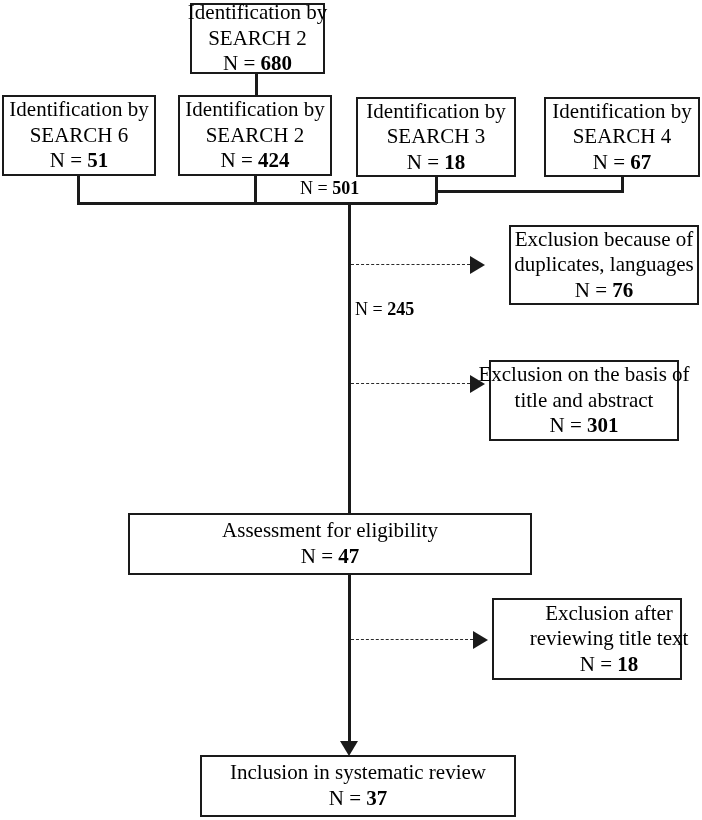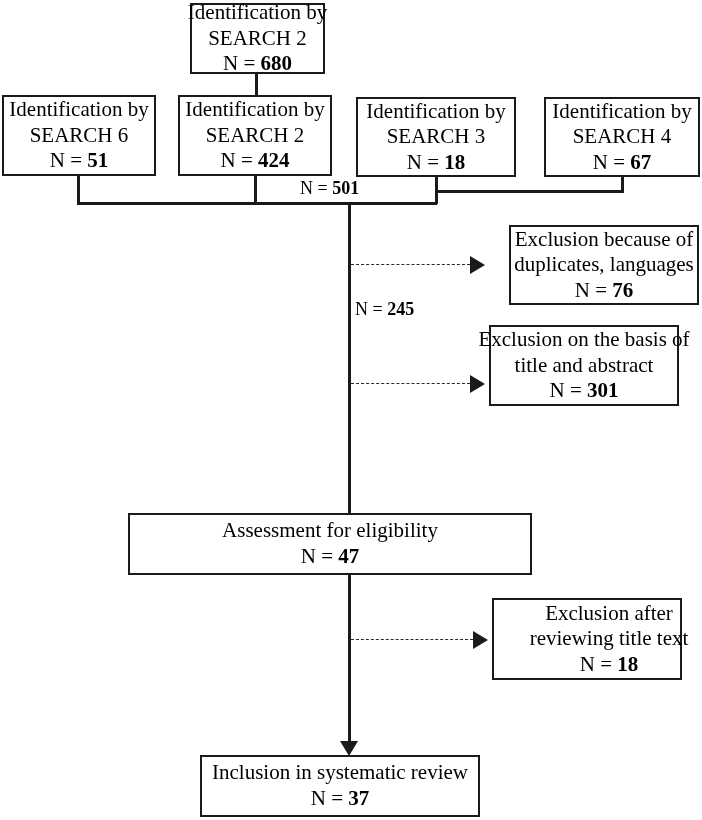--- a/index.html
+++ b/index.html
@@ -140,21 +140,21 @@
   <div class="dashline" style="left:351px; top:264px; width:119px;"></div>
   <div class="arrow-right" style="left:470px; top:256px;"></div>
   <div class="node" style="left:489px; top:225px; width:190px; height:80px;margin-left:20px;">
     <span class="ln">Exclusion because of</span>
     <span class="ln">duplicates, languages</span>
     <span class="ln"><span>N = </span><b>76</b></span>
   </div>
 
   <div class="dashline" style="left:351px; top:383px; width:119px;"></div>
   <div class="arrow-right" style="left:470px; top:375px;"></div>
-  <div class="node" style="left:489px; top:325px; width:190px; height:81px;">
+  <div class="node" style="left:489px; top:360px; width:190px; height:81px;">
     <span class="ln">Exclusion on the basis of</span>
     <span class="ln">title and abstract</span>
     <span class="ln"><span>N = </span><b>301</b></span>
   </div>
 
   <div class="node" style="left:128px; top:513px; width:404px; height:62px;">
     <span class="ln">Assessment for eligibility</span>
     <span class="ln"><span>N = </span><b>47</b></span>
   </div>
 
@@ -162,18 +162,18 @@
   <div class="arrow-down" style="left:340px; top:741px;"></div>
 
   <div class="dashline" style="left:351px; top:639px; width:122px;"></div>
   <div class="arrow-right" style="left:473px; top:631px;"></div>
   <div class="node" style="left:492px; top:598px; width:190px; height:82px;padding-left:44px;">
     <span class="ln">Exclusion after</span>
     <span class="ln">reviewing title text</span>
     <span class="ln"><span>N = </span><b>18</b></span>
   </div>
 
-  <div class="node" style="left:200px; top:755px; width:280px; height:62px;">
+  <div class="node" style="left:200px; top:755px; width:316px; height:62px;">
     <span class="ln">Inclusion in systematic review</span>
     <span class="ln"><span>N = </span><b>37</b></span>
   </div>
 
 </div>
 
 </body></html>

